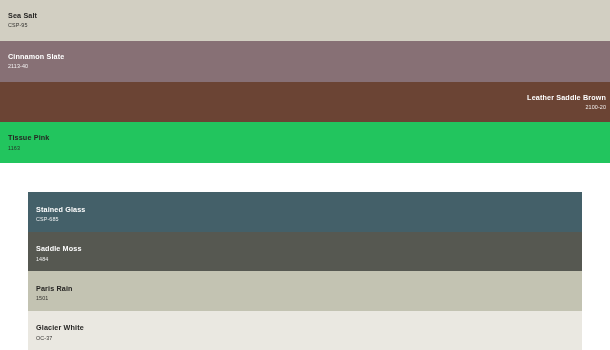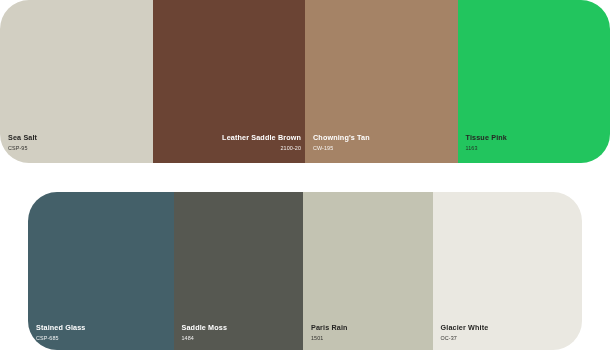--- a/index.html
+++ b/index.html
@@ -15,23 +15,22 @@
   }
   .palette-board {
     position: relative;
     width: 610px;
     height: 350px;
     background: #ffffff;
   }
   .row {
     position: absolute;
     display: flex;
-    flex-direction: row;
+    flex-direction: column;
     overflow: hidden;
-    border-radius: 29px;
   }
   .row-top {
     left: 0;
     top: 0;
     width: 610px;
     height: 163px;
   }
   .row-bottom {
     left: 28px;
     top: 192px;
@@ -86,34 +85,34 @@
 
   <div class="row row-top">
 
     <div class="swatch text-dark" style="background-color: rgb(210, 207, 194);">
       <div class="swatch-caption">
         <span class="swatch-name">Sea Salt</span>
         <span class="swatch-code">CSP-95</span>
       </div>
     </div>
 
+    <div class="swatch text-light" style="background-color: rgb(135, 112, 117);">
+      <div class="swatch-caption">
+        <span class="swatch-name">Cinnamon Slate</span>
+        <span class="swatch-code">2113-40</span>
+      </div>
+    </div>
 
     <div class="swatch text-light" style="background-color: rgb(107, 68, 52); text-align: right;">
       <div class="swatch-caption">
         <span class="swatch-name">Leather Saddle Brown</span>
         <span class="swatch-code">2100-20</span>
       </div>
     </div>
 
-    <div class="swatch text-light" style="background-color: rgb(165, 131, 102);">
-      <div class="swatch-caption">
-        <span class="swatch-name">Chowning's Tan</span>
-        <span class="swatch-code">CW-195</span>
-      </div>
-    </div>
 
     <div class="swatch text-dark" style="background-color: #22c55e;">
       <div class="swatch-caption">
         <span class="swatch-name">Tissue Pink</span>
         <span class="swatch-code">1163</span>
       </div>
     </div>
 
   </div>
 

